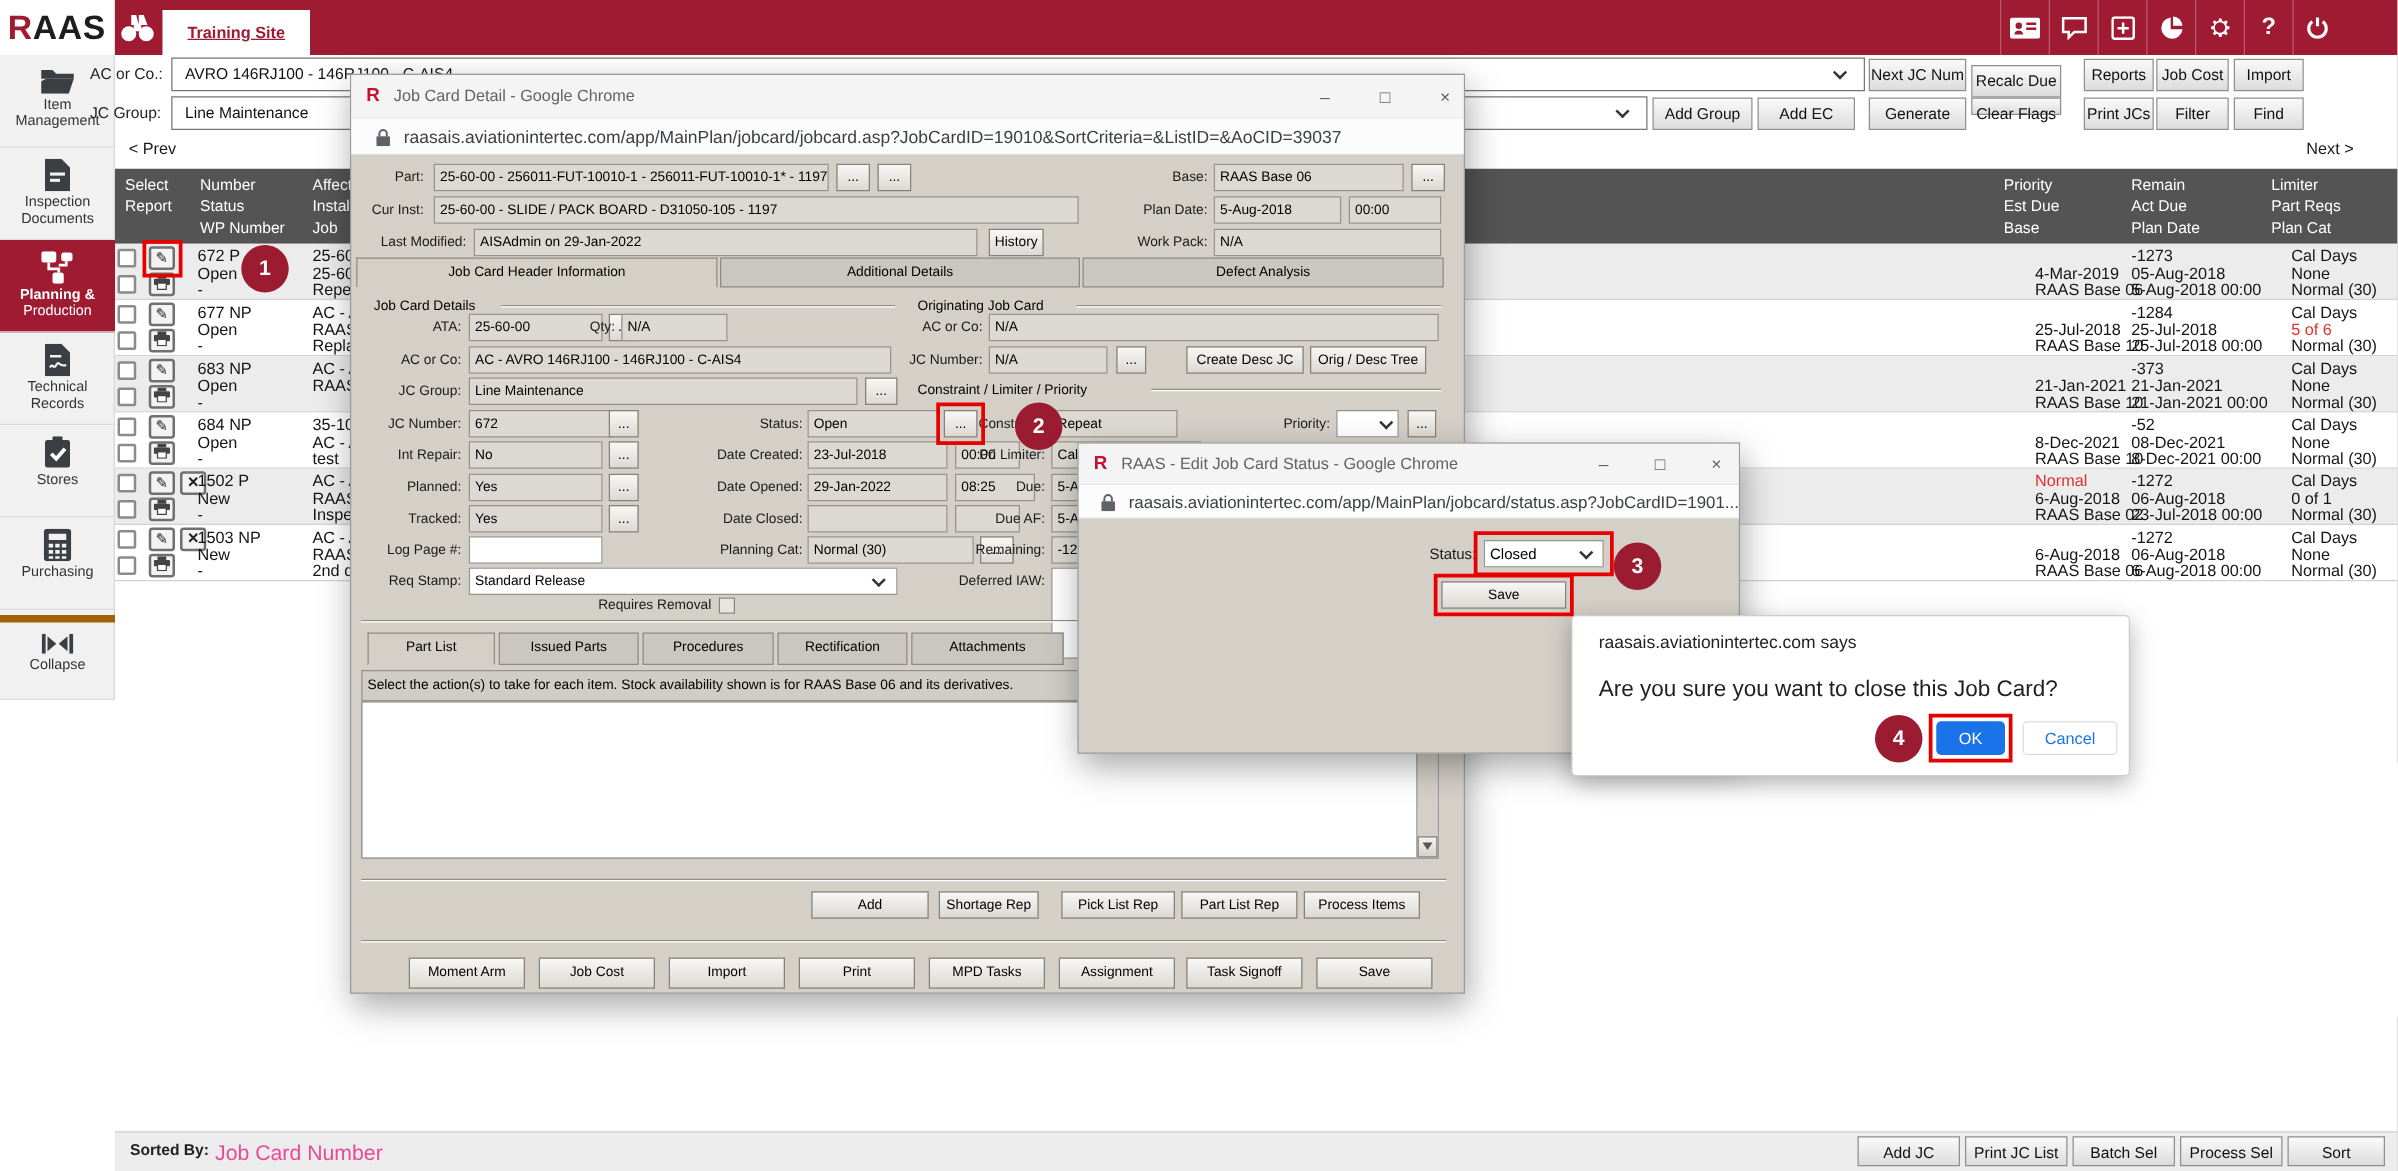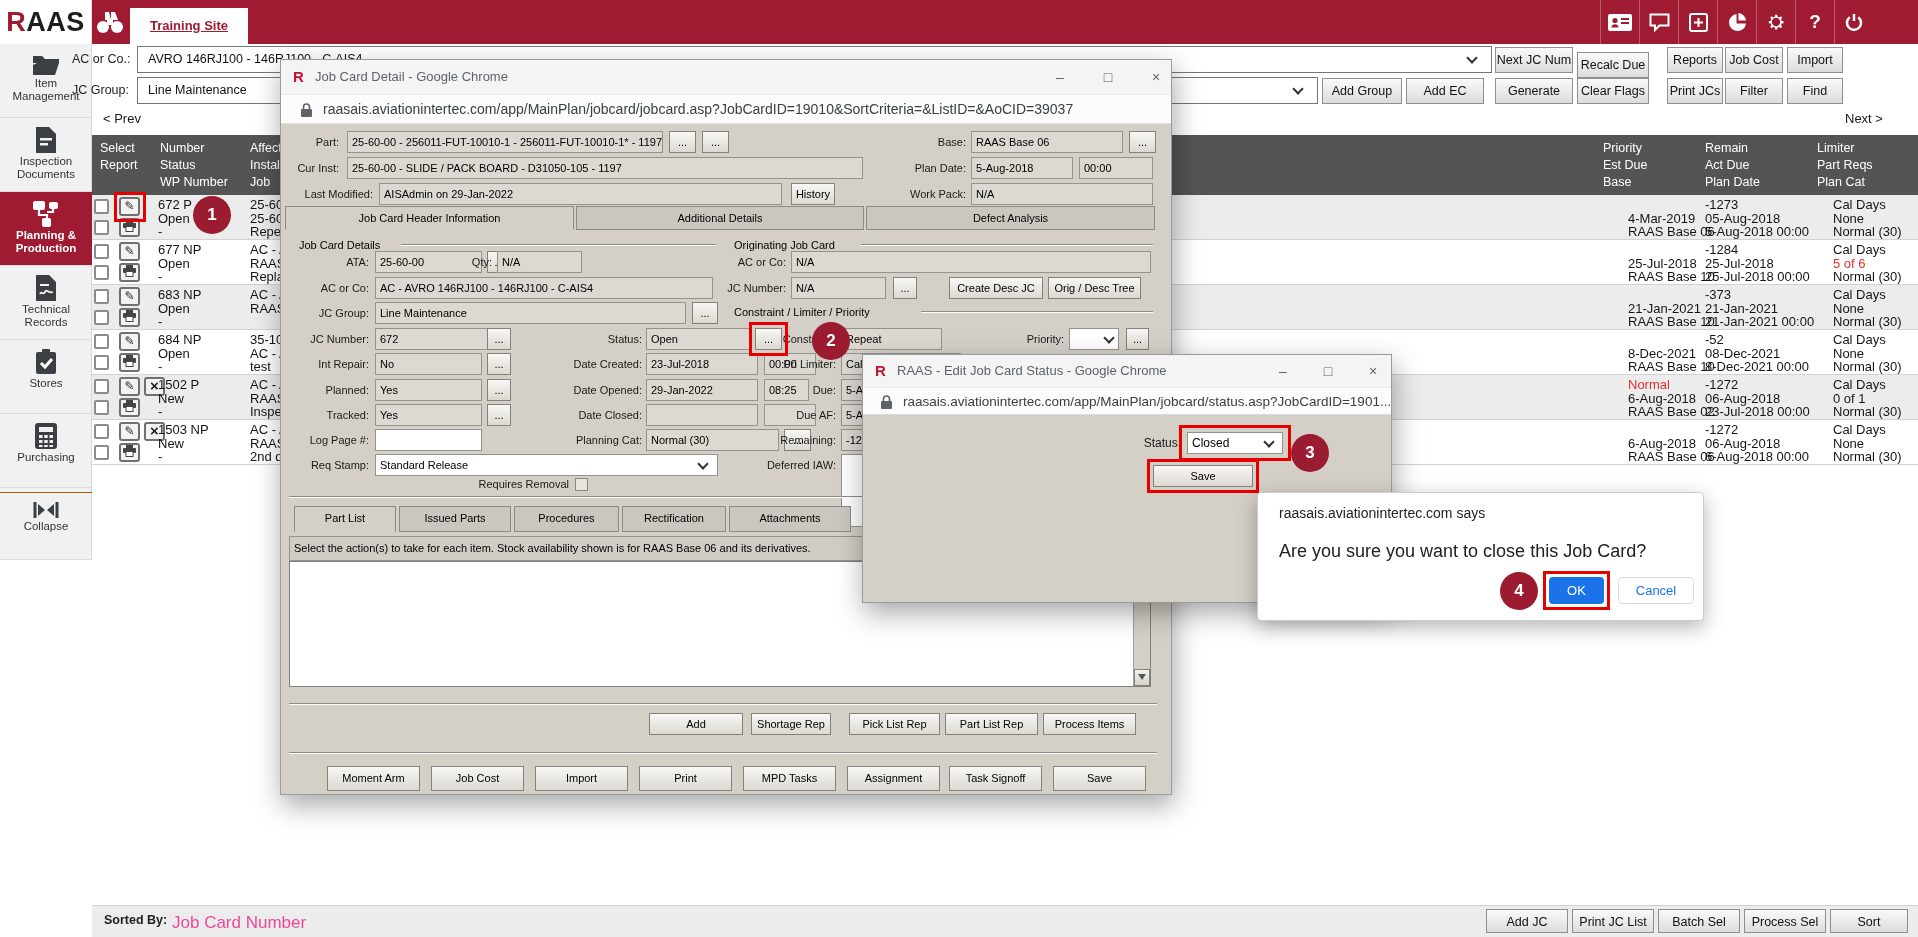--- a/index.html
+++ b/index.html
@@ -146,21 +146,21 @@
       <span class="l">Documents</span>
     </div>
     <div class="sitem active" style="top:148px">
       <svg width="26" height="26" viewBox="0 0 26 26">
           <rect x="0" y="0" width="12" height="9" rx="2" fill="#fff"></rect>
           <rect x="16" y="1" width="9" height="7" rx="2" fill="#fff"></rect>
           <rect x="9" y="17" width="9" height="9" rx="2" fill="#fff"></rect>
           <path d="M6 9v5h8v3M20 8v3h-6" stroke="#fff" stroke-width="2.2" fill="none"></path>
         </svg>
       <span class="l" style="font-weight:bold">Planning &amp;</span>
-      <span class="l" style="font-weight:bold">Production</span>
+      <span class="l" style="font-weight:normal">Production</span>
     </div>
     <div class="sitem" style="top:222px">
       <svg width="20" height="26" viewBox="0 0 20 26">
           <path fill="#3b3e42" d="M0 0h13l7 7v19H0z"></path>
           <rect x="4" y="9" width="9" height="2" fill="#f1f1f1"></rect>
           <path d="M4 19c2-4 3 2 5-2s3 2 8 0" stroke="#f1f1f1" stroke-width="1.8" fill="none"></path>
         </svg>
       <span class="l">Technical</span>
       <span class="l">Records</span>
     </div>
@@ -185,21 +185,21 @@
             <rect x="9.2" y="17" width="3.5" height="3"></rect>
             <rect x="14.5" y="17" width="3.5" height="3"></rect>
             <rect x="4" y="22" width="3.5" height="2"></rect>
             <rect x="9.2" y="22" width="3.5" height="2"></rect>
             <rect x="14.5" y="22" width="3.5" height="2"></rect>
           </g>
         </svg>
       <span class="l">Purchasing</span>
       <span class="l"></span>
     </div>
-    <div class="sitem" style="top:448px;height:68px;border-top:1px solid #a16207">
+    <div class="sitem" style="top:448px;height:68px;border-top:6px solid #a16207">
       <svg width="26" height="16" viewBox="0 0 26 16">
           <path d="M2 0v16M24 0v16" stroke="#3b3e42" stroke-width="3"></path>
           <path d="M5 2l7 6-7 6z" fill="#3b3e42"></path>
           <path d="M21 2l-7 6 7 6z" fill="#3b3e42"></path>
         </svg>
       <span class="l">Collapse</span>
     </div>
   </div>
   <div class="p notch"></div>
 
@@ -211,21 +211,21 @@
   <span class="chev" style="left:1294px;top:85px"></span>
 
   <div class="p gb" style="left:1495px;top:47px;width:78px;height:26px">Next JC Num</div>
   <div class="p gb" style="left:1577px;top:52px;width:72px;height:26px">Recalc Due</div>
   <div class="p gb" style="left:1667px;top:47px;width:56px;height:26px">Reports</div>
   <div class="p gb" style="left:1725px;top:47px;width:58px;height:26px">Job Cost</div>
   <div class="p gb" style="left:1787px;top:47px;width:56px;height:26px">Import</div>
   <div class="p gb" style="left:1322px;top:78px;width:80px;height:26px">Add Group</div>
   <div class="p gb" style="left:1406px;top:78px;width:78px;height:26px">Add EC</div>
   <div class="p gb" style="left:1495px;top:78px;width:78px;height:26px">Generate</div>
-  <div class="p gb" style="left:1577px;top:78px;width:72px;height:26px">Clear Flags</div>
+  <div class="p gb" style="left:1577px;top:78px;width:72px;height:14px">Clear Flags</div>
   <div class="p gb" style="left:1667px;top:78px;width:56px;height:26px">Print JCs</div>
   <div class="p gb" style="left:1725px;top:78px;width:58px;height:26px">Filter</div>
   <div class="p gb" style="left:1787px;top:78px;width:56px;height:26px">Find</div>
 
   <div class="p pagelink" style="left:103px;top:111px">&lt; Prev</div>
   <div class="p pagelink" style="left:1845px;top:111px">Next &gt;</div>
 
   <div class="p thead">
     <div class="hc" style="left:8px">
         <span>Select</span>
@@ -570,21 +570,21 @@
     <div class="fi" style="left:365px;top:293px;width:112px">23-Jul-2018</div>
     <div class="fi" style="left:483px;top:293px;width:52px">00:00</div>
     <div class="flbl" style="left:475px;top:293px;width:80px">Pri Limiter:</div>
     <div class="fi" style="left:560px;top:293px;width:120px">Cal</div>
 
     <div class="flbl" style="left:8px;top:319px;width:80px">Planned:</div>
     <div class="fi" style="left:94px;top:319px;width:107px">Yes</div>
     <div class="b3d" style="left:206px;top:319px;width:24px">...</div>
     <div class="flbl" style="left:251px;top:319px;width:110px">Date Opened:</div>
     <div class="fi" style="left:365px;top:319px;width:112px">29-Jan-2022</div>
-    <div class="fi" style="left:483px;top:319px;width:45px">08:25</div>
+    <div class="fi" style="left:483px;top:319px;width:64px">08:25</div>
     <div class="flbl" style="left:475px;top:319px;width:80px">Due:</div>
     <div class="fi" style="left:560px;top:319px;width:120px">5-A</div>
 
     <div class="flbl" style="left:8px;top:344px;width:80px">Tracked:</div>
     <div class="fi" style="left:94px;top:344px;width:107px">Yes</div>
     <div class="b3d" style="left:206px;top:344px;width:24px">...</div>
     <div class="flbl" style="left:251px;top:344px;width:110px">Date Closed:</div>
     <div class="fi" style="left:365px;top:344px;width:112px"></div>
     <div class="fi" style="left:483px;top:344px;width:52px"></div>
     <div class="flbl" style="left:475px;top:344px;width:80px">Due AF:</div>

